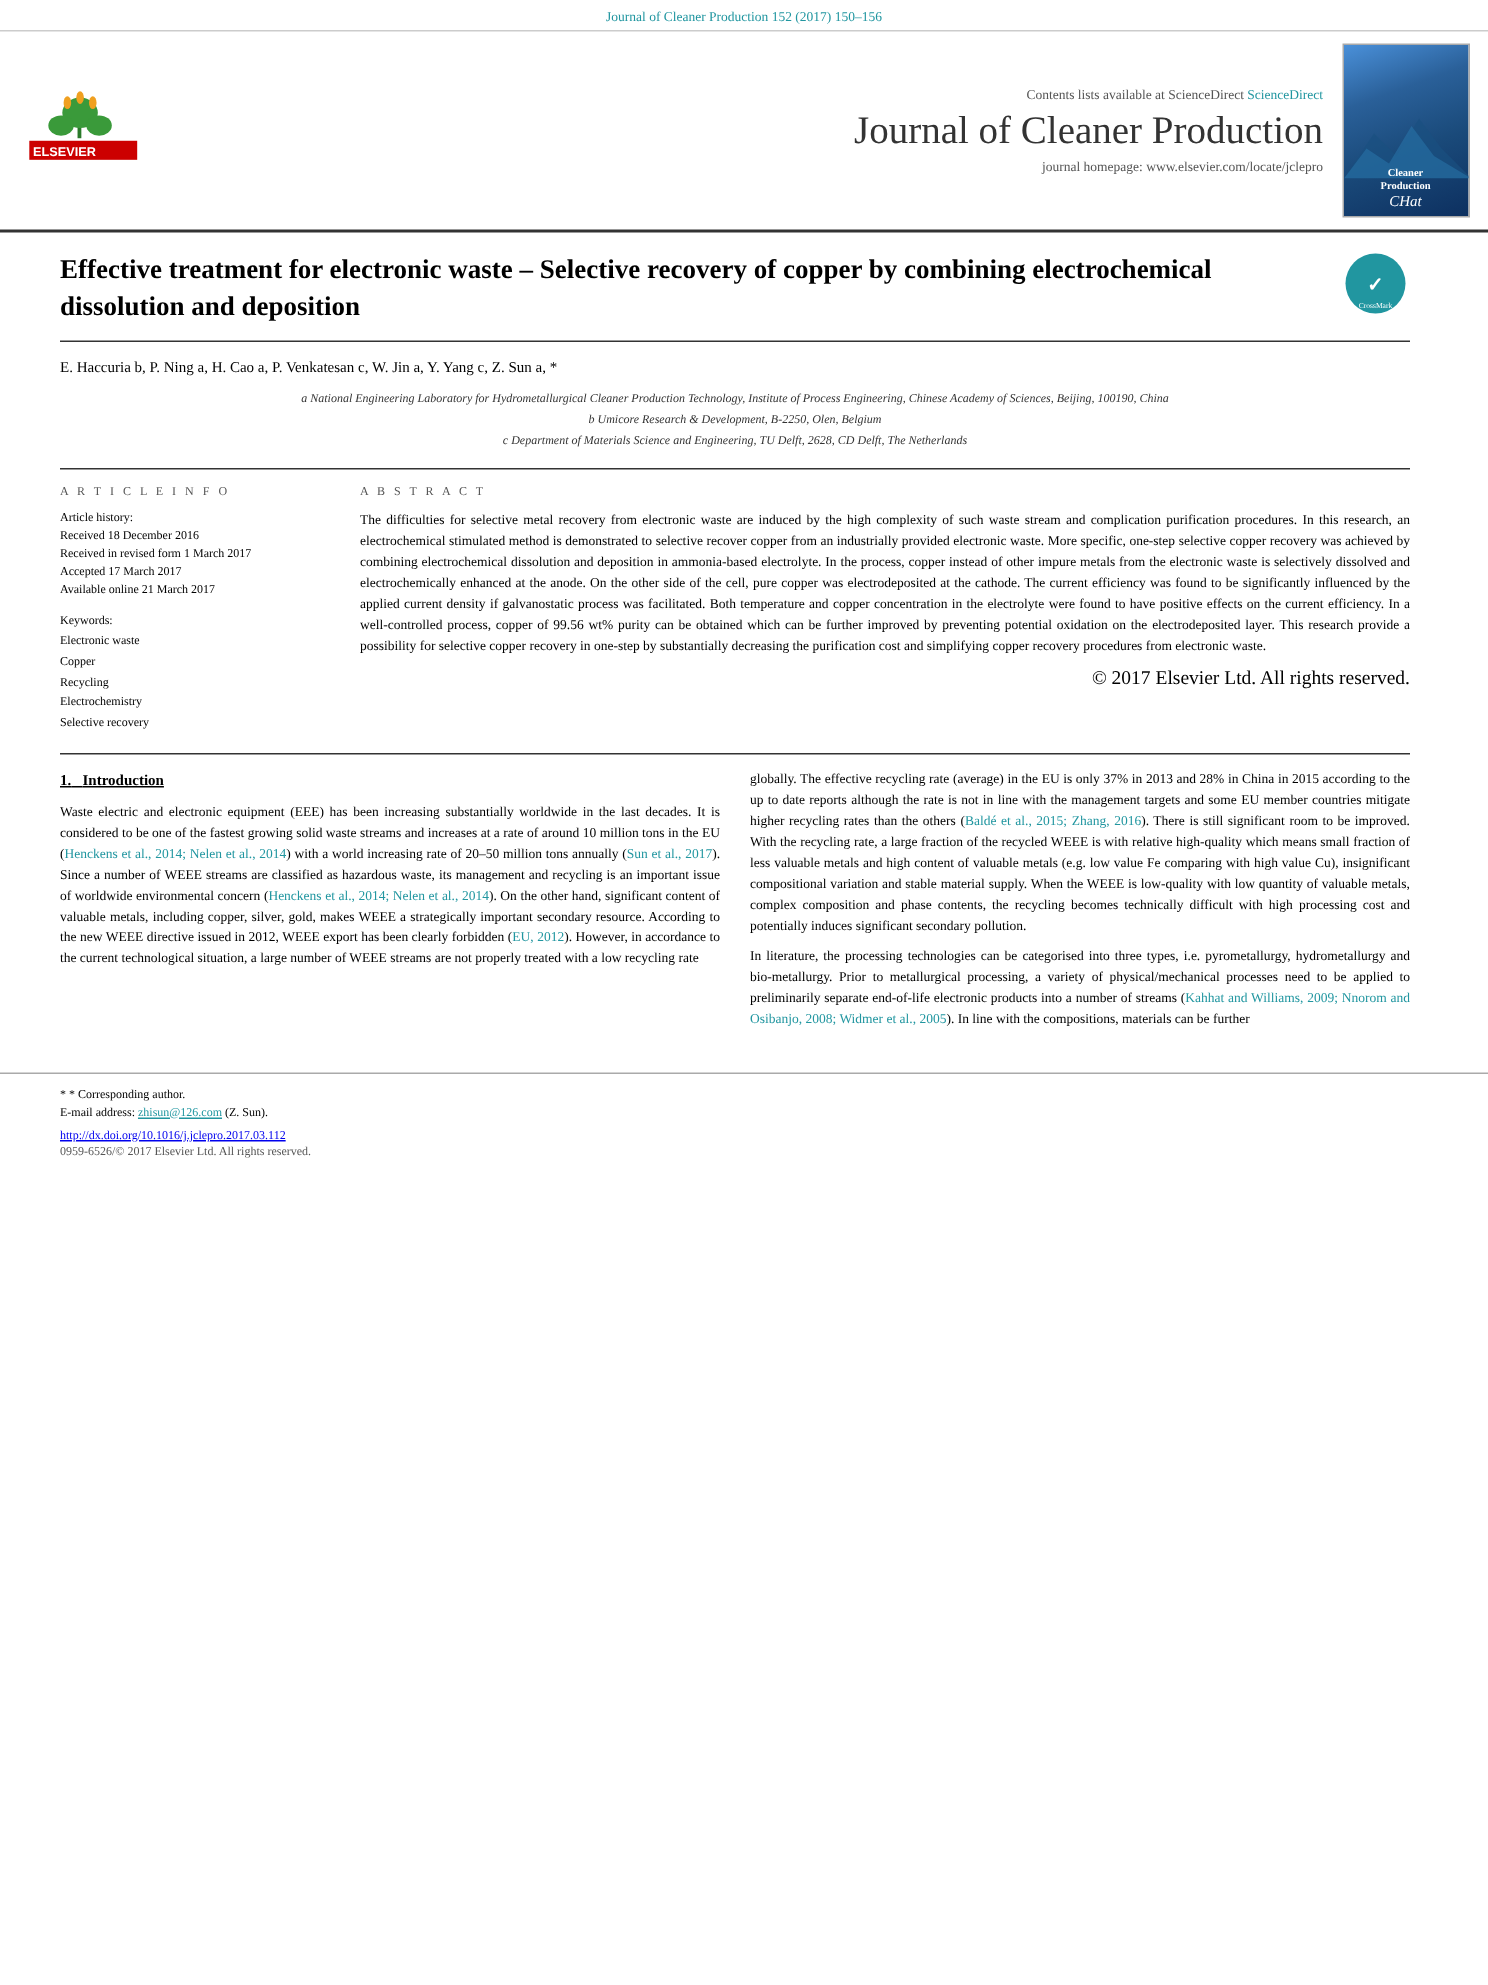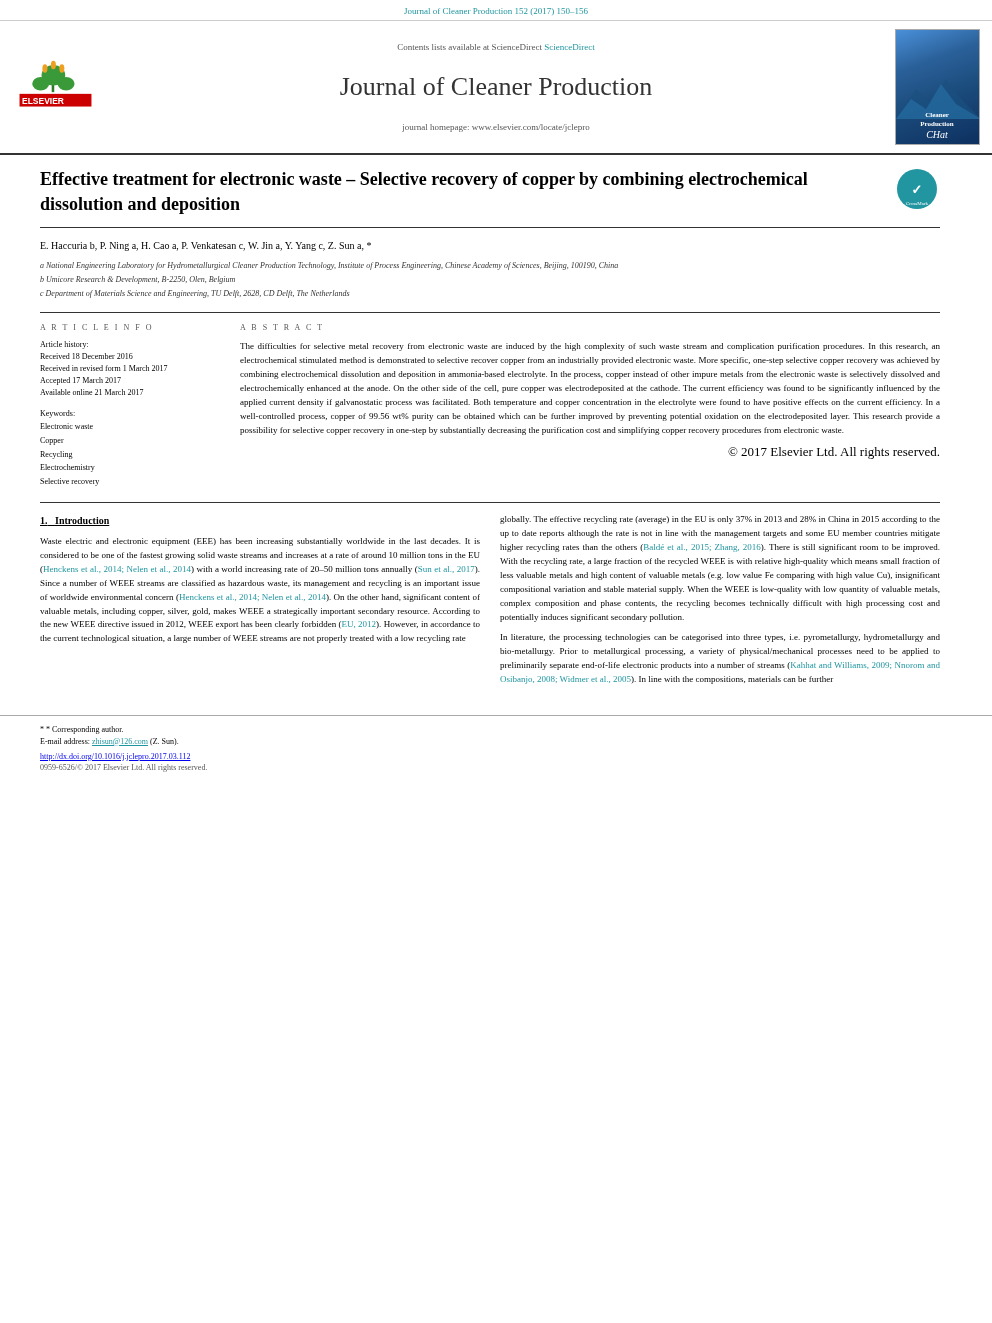--- a/index.html
+++ b/index.html
@@ -41,23 +41,23 @@
       min-width: 90px;
     }
     .elsevier-logo {
       width: 85px;
       height: 55px;
     }
     .header-center {
       flex: 1;
       display: flex;
       flex-direction: column;
-      align-items: center;
+      align-items: flex-end;
       justify-content: center;
-      gap: 20px;
+      gap: 4px;
     }
     .sciencedirect-link {
       font-size: 9px;
       color: #555;
     }
     .sciencedirect-link a { color: #2196a0; text-decoration: none; }
     .journal-title {
       font-size: 26px;
       font-weight: normal;
       color: #333;
@@ -136,20 +136,21 @@
       font-size: 10px;
       margin-bottom: 6px;
       line-height: 1.6;
     }
     .affiliations {
       font-size: 8px;
       font-style: italic;
       line-height: 1.5;
       margin-bottom: 12px;
       color: #333;
+      text-align: center;
     }
     .affiliations .aff-item { margin-bottom: 2px; }
     
     .two-col {
       display: flex;
       gap: 20px;
       border-top: 1px solid #333;
       padding-top: 10px;
       margin-bottom: 14px;
     }

